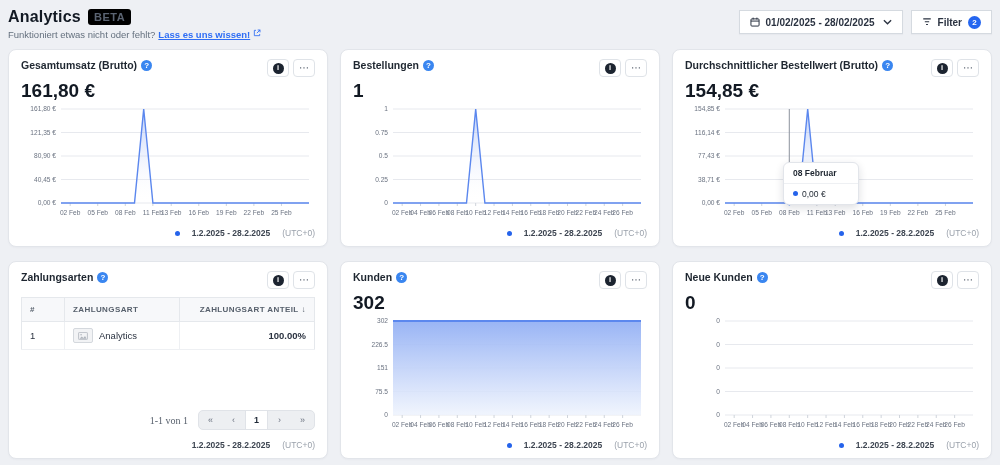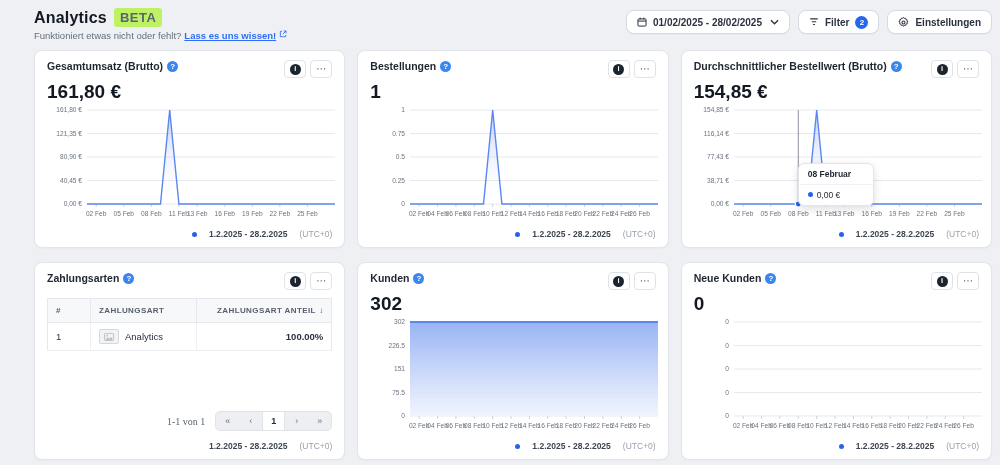--- a/index.html
+++ b/index.html
@@ -3,35 +3,35 @@
 <meta charset="utf-8">
 <style>
   html,body{margin:0;padding:0;}
   body{
     width:1000px;height:465px;overflow:hidden;
     background:#eef0f4;
     font-family:"Liberation Sans", sans-serif;
     color:#1b2532;
     -webkit-font-smoothing:antialiased;
   }
-  .page{padding:8px 8px 0 8px;margin-left:26px;}
+  .page{padding:8px 8px 0 8px;}
 
   
   .topbar{display:flex;justify-content:space-between;align-items:flex-start;}
   .title-row{display:flex;align-items:center;gap:7px;}
   .title-row h1{margin:0;font-size:16px;letter-spacing:.2px;color:#121923;}
-  .beta{background:#bef264;color:#5b6472;font-size:13px;font-weight:bold;
+  .beta{background:#000000;color:#5b6472;font-size:11px;font-weight:bold;
         letter-spacing:.5px;padding:2px 6px;border-radius:3px;}
   .subtitle{font-size:9.5px;color:#64707e;margin-top:3px;display:flex;align-items:flex-start;gap:3px;}
   .subtitle a{color:#2f6ef5;text-decoration:underline;cursor:pointer;font-weight:bold;}
   .ext-ic{color:#2f6ef5;}
 
   .toolbar{display:flex;gap:8px;margin-top:2px;}
   .tb-btn{display:flex;align-items:center;gap:6px;background:#fff;
-          border:1px solid #d5dae0;border-radius:8px;height:24px;padding:0 10px;
+          border:1px solid #d5dae0;border-radius:0;height:24px;padding:0 10px;
           font-size:10px;font-weight:bold;color:#2a3240;cursor:pointer;
           font-family:"Liberation Sans", sans-serif;box-shadow:0 1px 1px rgba(20,30,50,.03);}
   .badge{width:13px;height:13px;border-radius:50%;background:#2566f0;color:#fff;
          font-size:8px;display:inline-flex;align-items:center;justify-content:center;font-weight:bold;}
   .chev{margin-left:2px;}
 
   
   .grid{display:grid;grid-template-columns:repeat(3,1fr);gap:14px 12px;margin-top:9px;}
   .card{background:#fff;border:1px solid #e2e5ea;border-radius:8px;
         padding:9px 12px 8px 12px;height:198px;box-sizing:border-box;
@@ -120,27 +120,20 @@
         <svg class="chev" width="9" height="6" viewBox="0 0 10 6">
             <path d="M1 1l4 4 4-4" fill="none" stroke="#2a3240" stroke-width="1.5"></path>
           </svg>
       </button>
       <button class="tb-btn">
         <svg width="10" height="10" viewBox="0 0 16 16">
             <path d="M2 3h12M4.5 7.5h7M6.5 12h3" fill="none" stroke="#2a3240" stroke-width="1.7"></path>
           </svg>
         <span>Filter</span>
         <span class="badge">2</span>
-      </button>
-      <button class="tb-btn">
-        <svg width="11" height="11" viewBox="0 0 16 16">
-            <path d="M8 1.5l1.2 1.9 2.2-.5.6 2.2 2.2.6-.5 2.2L15.6 9l-1.9 1.2.5 2.2-2.2.6-.6 2.2-2.2-.5L8 16.5 6.8 14.6l-2.2.5-.6-2.2-2.2-.6.5-2.2L.4 9l1.9-1.2-.5-2.2 2.2-.6.6-2.2 2.2.5z" transform="scale(.88) translate(1,-1)" fill="none" stroke="#2a3240" stroke-width="1.5"></path>
-            <circle cx="8" cy="8" r="2.2" fill="none" stroke="#2a3240" stroke-width="1.5"></circle>
-          </svg>
-        <span>Einstellungen</span>
       </button>
     </div>
   </div>
 
   <div class="grid">
 
     <div class="card">
       <div class="card-head">
         <div class="card-title">
           <span>Gesamtumsatz (Brutto)</span>
@@ -324,21 +317,21 @@
             <text x="205.33333333333331" y="111" text-anchor="middle" font-size="6.6" fill="#6a7280">19 Feb</text>
             <line x1="232.88888888888889" y1="99" x2="232.88888888888889" y2="102" stroke="#cfd4db" stroke-width="1"></line>
             <text x="232.88888888888889" y="111" text-anchor="middle" font-size="6.6" fill="#6a7280">22 Feb</text>
             <line x1="260.44444444444446" y1="99" x2="260.44444444444446" y2="102" stroke="#cfd4db" stroke-width="1"></line>
             <text x="260.44444444444446" y="111" text-anchor="middle" font-size="6.6" fill="#6a7280">25 Feb</text>
             <path d="M40.0 99.0 L49.2 99.0 L58.4 99.0 L67.6 99.0 L76.7 99.0 L85.9 99.0 L95.1 99.0 L104.3 99.0 L113.5 99.0 L122.7 5.0 L131.9 99.0 L141.0 99.0 L150.2 99.0 L159.4 99.0 L168.6 99.0 L177.8 99.0 L187.0 99.0 L196.1 99.0 L205.3 99.0 L214.5 99.0 L223.7 99.0 L232.9 99.0 L242.1 99.0 L251.3 99.0 L260.4 99.0 L269.6 99.0 L278.8 99.0 L288.0 99.0 L288.0 99 L40.0 99 Z" fill="url(#g2)" stroke="none"></path>
             <path d="M40.0 99.0 L49.2 99.0 L58.4 99.0 L67.6 99.0 L76.7 99.0 L85.9 99.0 L95.1 99.0 L104.3 99.0 L113.5 99.0 L122.7 5.0 L131.9 99.0 L141.0 99.0 L150.2 99.0 L159.4 99.0 L168.6 99.0 L177.8 99.0 L187.0 99.0 L196.1 99.0 L205.3 99.0 L214.5 99.0 L223.7 99.0 L232.9 99.0 L242.1 99.0 L251.3 99.0 L260.4 99.0 L269.6 99.0 L278.8 99.0 L288.0 99.0" fill="none" stroke="#5b87ee" stroke-width="1.4"></path>
             <line x1="104.29629629629629" y1="5" x2="104.29629629629629" y2="99" stroke="#8b929c" stroke-width="1"></line>
             <circle cx="104.29629629629629" cy="99" r="3" fill="#2563eb" stroke="#fff" stroke-width="1.2"></circle>
           </svg>
-        <div class="chart-tooltip" style="left: 104px; display: block;">
+        <div class="chart-tooltip" style="left: 98px; display: block;">
           <div class="tooltip-header">08 Februar</div>
           <div class="tooltip-body">
               <span class="tip-dot"></span>
               <span>0,00 €</span>
             </div>
         </div>
       </div>
       <div class="legend">
         <span class="legend-dot"></span>
         <b>1.2.2025 - 28.2.2025</b>

